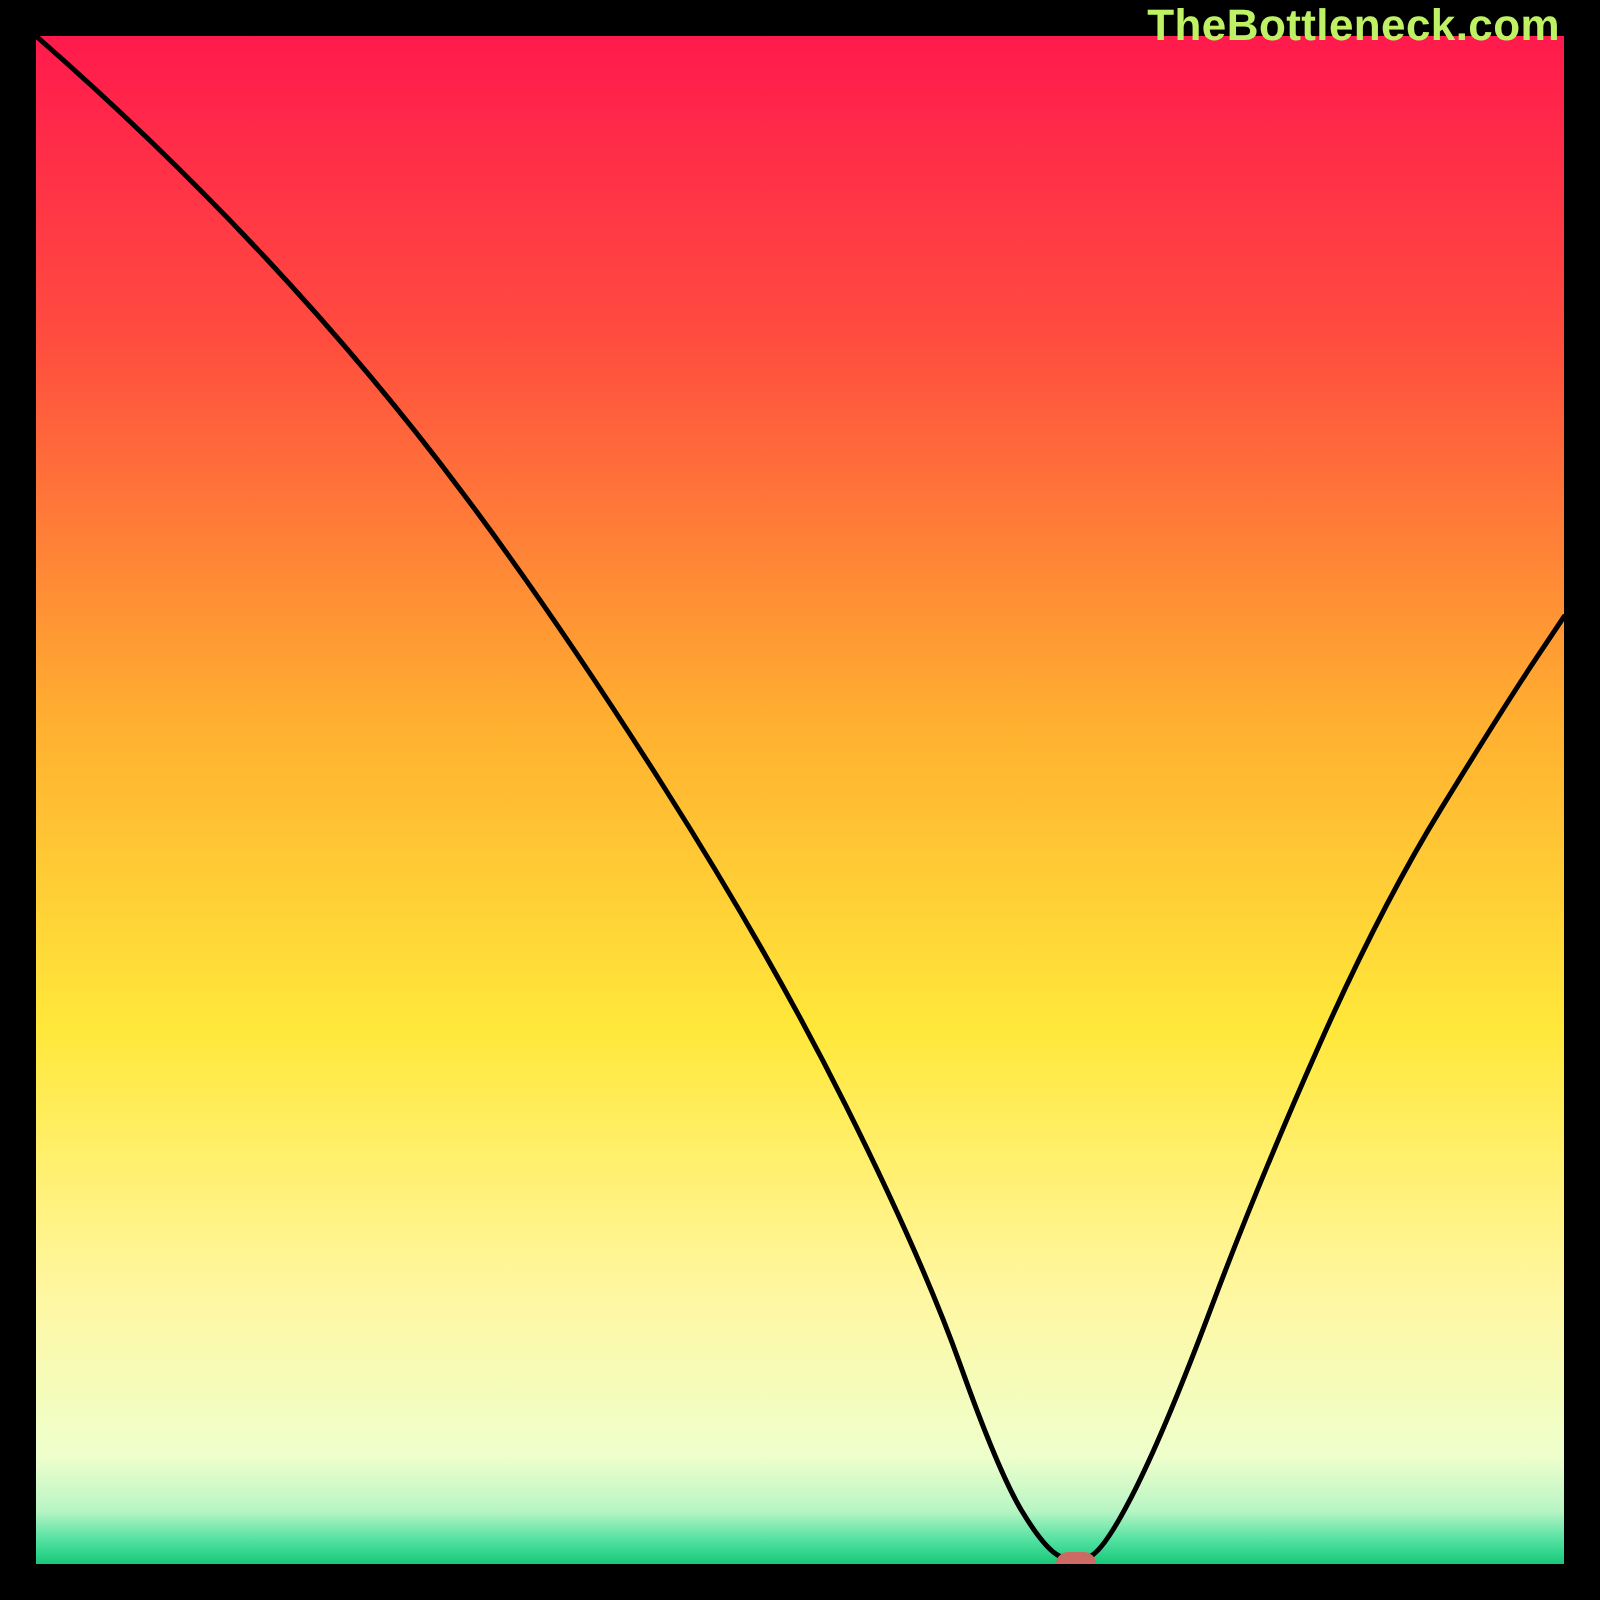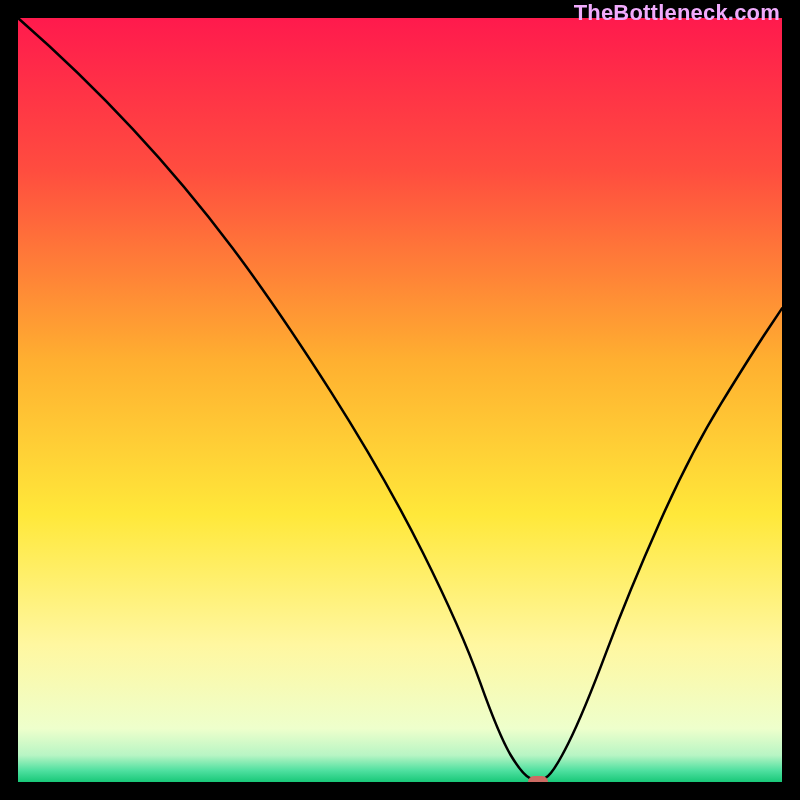--- a/index.html
+++ b/index.html
@@ -33,21 +33,21 @@
     width: 100%;
     height: 100%;
   }
   .watermark {
     position: absolute;
     top: 0px;
     right: 20px;
     font-family: Arial, Helvetica, sans-serif;
     font-size: 22px;
     font-weight: 600;
-    color: #f0abfc;
+    color: #bef264;
     letter-spacing: 0.2px;
   }
   svg.curve {
     position: absolute;
     left: 0;
     top: 0;
     width: 100%;
     height: 100%;
   }
   .marker {

